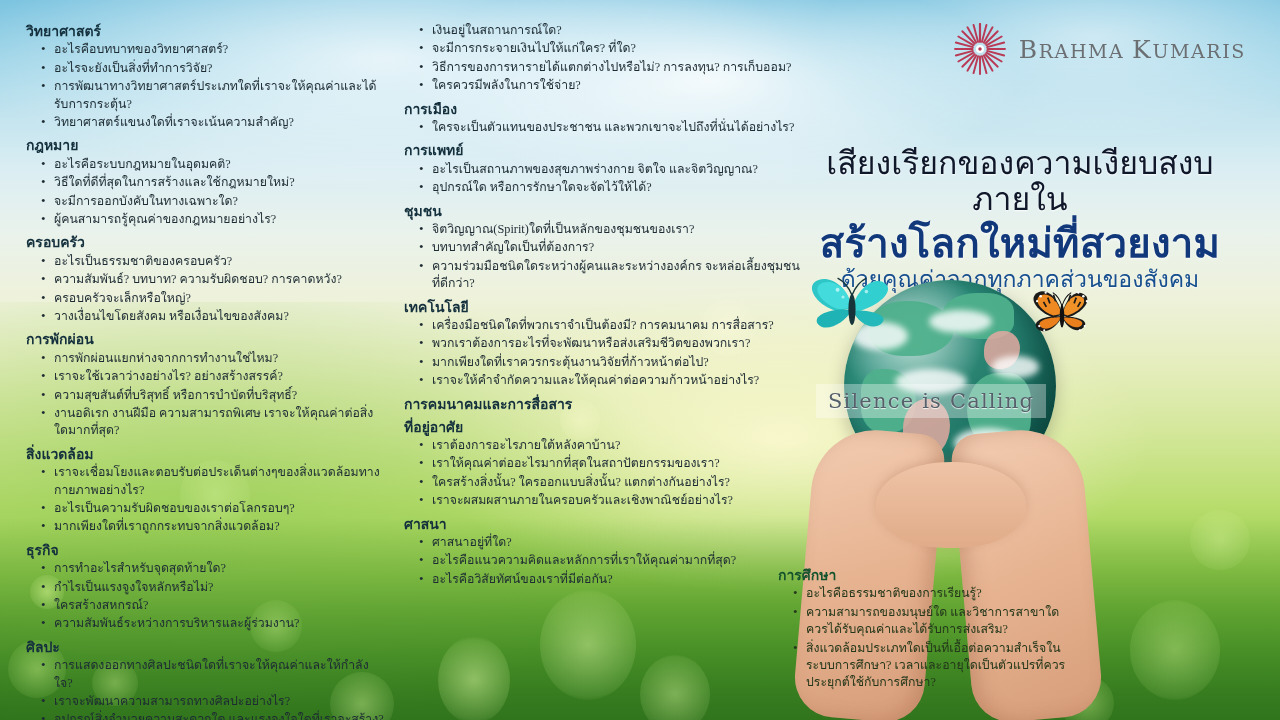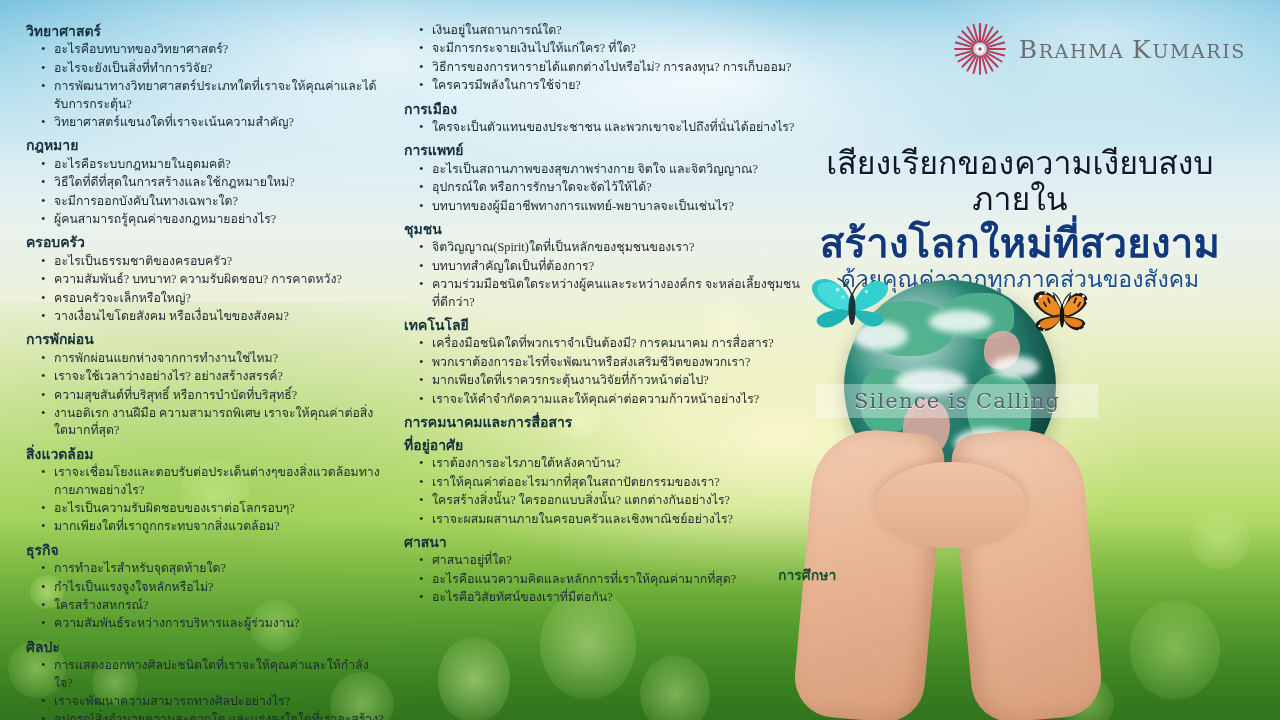--- a/index.html
+++ b/index.html
@@ -103,21 +103,21 @@
       radial-gradient(circle at 70% 68%, rgba(0,60,50,.35), rgba(0,0,0,0) 60%),
       radial-gradient(circle at 40% 40%, #3fa08b 0%, #2b8b79 45%, #17655a 78%, #0c4a42 100%);
     box-shadow:0 6px 18px rgba(0,0,0,.22), inset -12px -14px 30px rgba(0,40,35,.45);
     overflow:hidden;
   }
   .land { position:absolute; background:#4fb08c; border-radius:45% 55% 50% 42%; opacity:.95; }
   .cloudp { position:absolute; background:rgba(255,255,255,.8); border-radius:50%; filter:blur(3px); }
   .pinkland { position:absolute; background:#e3a9a0; border-radius:50% 45% 55% 40%; opacity:.85; }
 
   .silence-band {
-    position:absolute; left:30px; top:122px; width:282px; height:34px;
+    position:absolute; left:30px; top:122px; width:230px; height:34px;
     background:rgba(255,255,255,.34);
     display:flex; align-items:center; justify-content:center;
   }
   .silence-band span {
     font-family:"DejaVu Serif","Liberation Serif",serif;
     font-size:21px; color:#55606b; letter-spacing:1.2px;
     text-shadow:0 1px 1px rgba(255,255,255,.8);
   }
 
   .hand {
@@ -385,21 +385,20 @@
       <li>ใครควรมีพลังในการใช้จ่าย?</li>
     </ul>
     <div class="cat-title">การเมือง</div>
     <ul class="qlist">
       <li>ใครจะเป็นตัวแทนของประชาชน และพวกเขาจะไปถึงที่นั่นได้อย่างไร?</li>
     </ul>
     <div class="cat-title">การแพทย์</div>
     <ul class="qlist">
       <li>อะไรเป็นสถานภาพของสุขภาพร่างกาย จิตใจ และจิตวิญญาณ?</li>
       <li>อุปกรณ์ใด หรือการรักษาใดจะจัดไว้ให้ได้?</li>
-      <li>บทบาทของผู้มีอาชีพทางการแพทย์-พยาบาลจะเป็นเช่นไร?</li>
     </ul>
     <div class="cat-title">ชุมชน</div>
     <ul class="qlist">
       <li>จิตวิญญาณ(Spirit)ใดที่เป็นหลักของชุมชนของเรา?</li>
       <li>บทบาทสำคัญใดเป็นที่ต้องการ?</li>
       <li>ความร่วมมือชนิดใดระหว่างผู้คนและระหว่างองค์กร จะหล่อเลี้ยงชุมชนที่ดีกว่า?</li>
     </ul>
     <div class="cat-title">เทคโนโลยี</div>
     <ul class="qlist">
       <li>เครื่องมือชนิดใดที่พวกเราจำเป็นต้องมี? การคมนาคม การสื่อสาร?</li>
@@ -417,13 +416,18 @@
     </ul>
     <div class="cat-title">ศาสนา</div>
     <ul class="qlist">
       <li>ศาสนาอยู่ที่ใด?</li>
       <li>อะไรคือแนวความคิดและหลักการที่เราให้คุณค่ามากที่สุด?</li>
       <li>อะไรคือวิสัยทัศน์ของเราที่มีต่อกัน?</li>
     </ul>
   </div>
 <div class="col col-3">
     <div class="cat-title">การศึกษา</div>
+    <ul class="qlist">
+      <li>อะไรคือธรรมชาติของการเรียนรู้?</li>
+      <li>ความสามารถของมนุษย์ใด และวิชาการสาขาใดควรได้รับคุณค่าและได้รับการส่งเสริม?</li>
+      <li>สิ่งแวดล้อมประเภทใดเป็นที่เอื้อต่อความสำเร็จในระบบการศึกษา? เวลาและอายุใดเป็นตัวแปรที่ควรประยุกต์ใช้กับการศึกษา?</li>
+    </ul>
   </div>
 
 </body></html>

